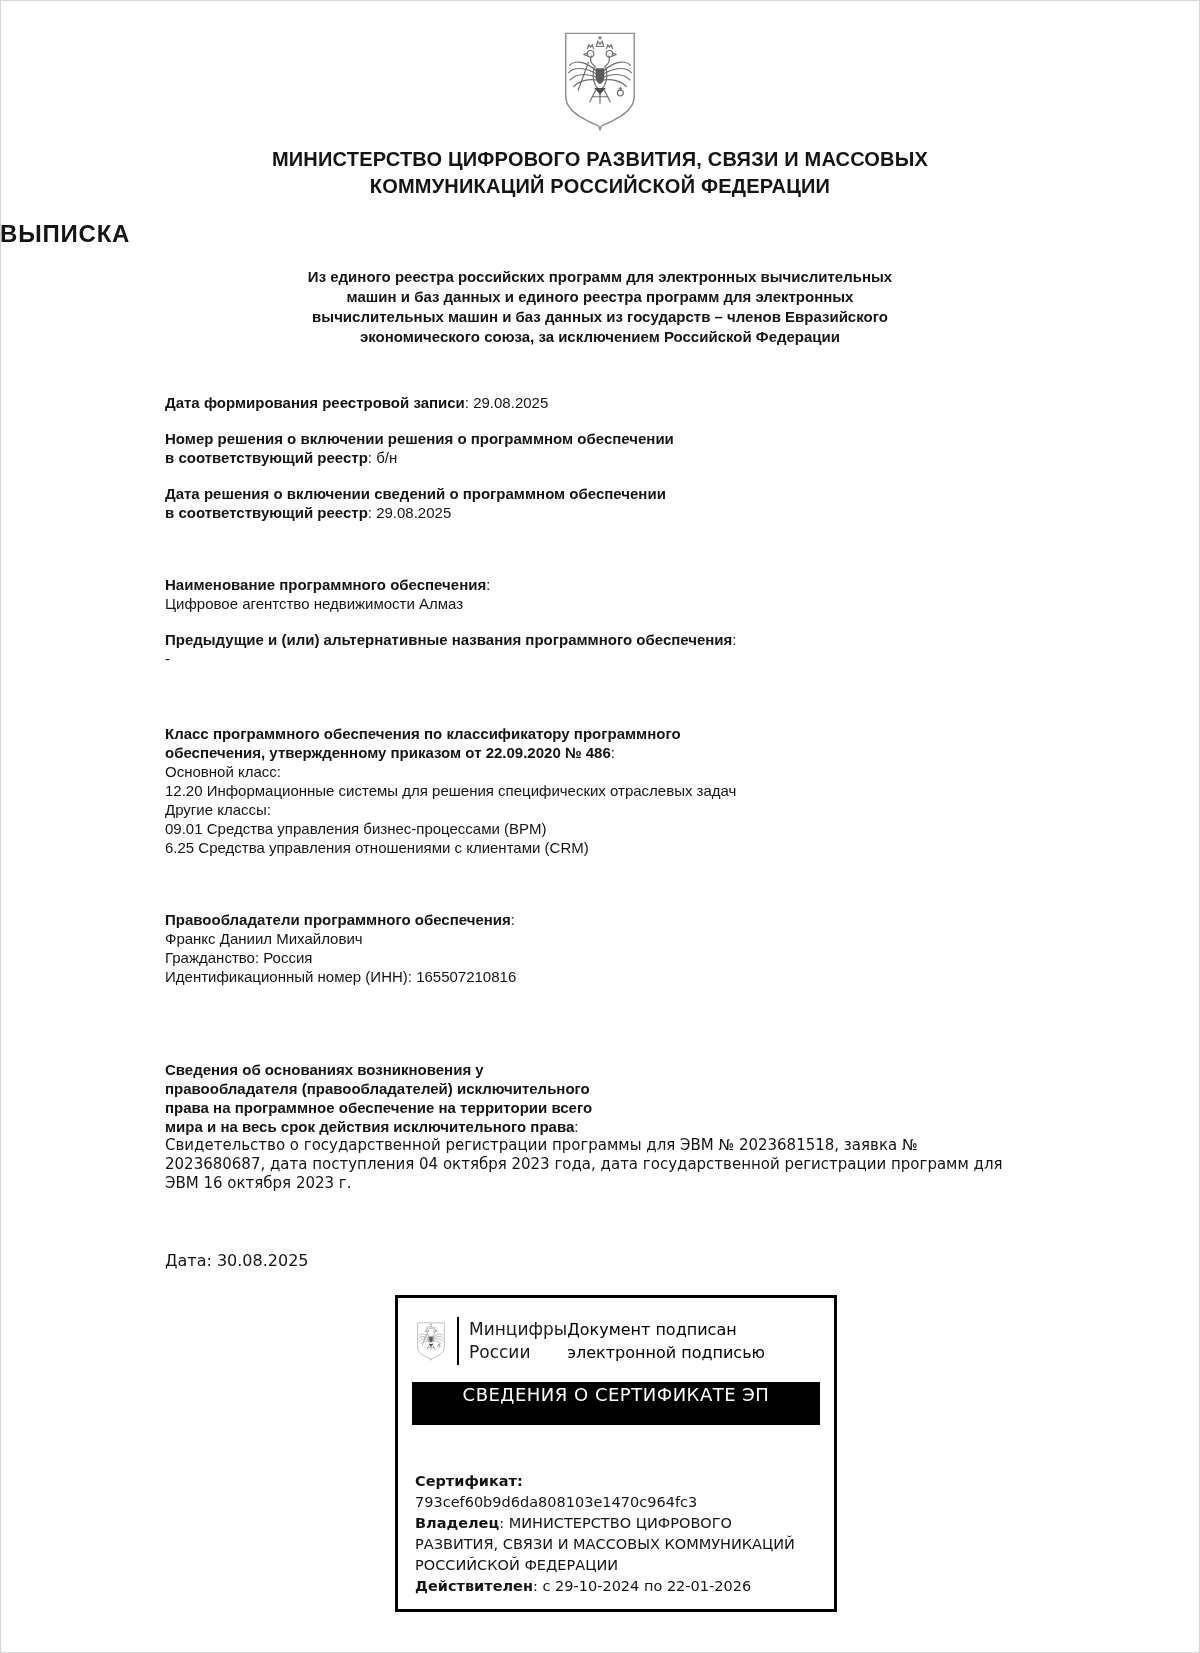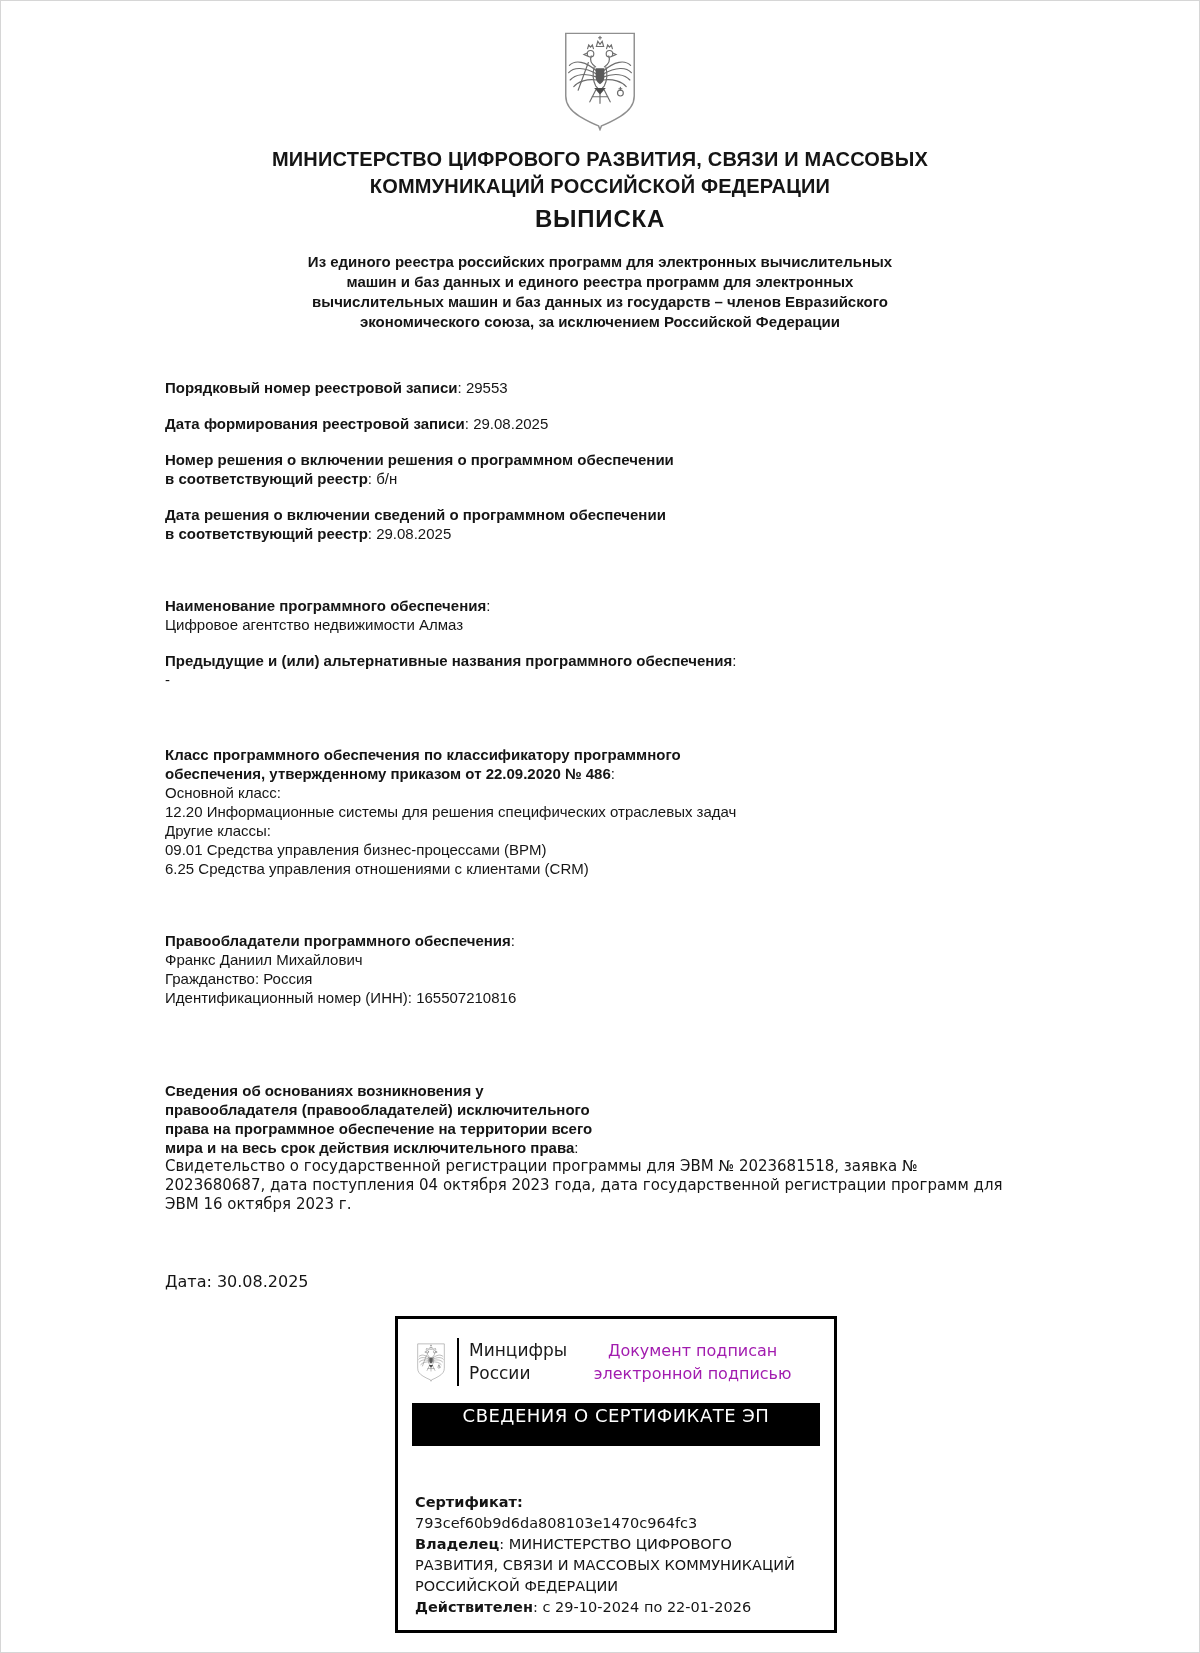--- a/index.html
+++ b/index.html
@@ -11,21 +11,21 @@
     font-family:"Liberation Sans",sans-serif;
     overflow:hidden;
     outline:1px solid #d6d6d6;outline-offset:-1px;
   }
   .emblem-top{display:block;margin:29px auto 0;}
   .ministry-title{
     margin-top:15px;text-align:center;
     font-weight:bold;font-size:20px;line-height:27px;letter-spacing:.2px;
   }
   .doc-type{
-    margin-top:5px;text-align:center;
+    margin-top:20px;text-align:left;
     font-weight:bold;font-size:24px;line-height:28px;letter-spacing:.8px;
   }
   .subtitle{
     margin-top:19px;text-align:center;
     font-weight:bold;font-size:15px;line-height:20px;
   }
   .body-block{
     margin:46px 110px 0 165px;
     font-size:15px;line-height:19px;
   }
@@ -50,21 +50,21 @@
   }
   .sig-top{
     display:flex;align-items:center;
     padding:19px 16px 0 16px;
   }
   .sig-divider{width:2px;height:48px;background:#000;margin-left:9px;flex:none;}
   .sig-org{
     margin-left:10px;font-size:17px;line-height:23px;color:#1a1a1a;flex:none;
   }
   .sig-signed{
-    flex:1;text-align:center;font-size:16px;line-height:23px;color:#a21caf;
+    flex:1;font-size:16px;line-height:23px;color:#000000;
   }
   .sig-banner{
     margin:17px 14px 0 14px;
     background:#000;color:#fff;
     text-align:center;
     font-size:18px;line-height:20px;
     padding:3px 0 20px 0;
     letter-spacing:.5px;
   }
   .sig-cert{
@@ -123,21 +123,20 @@
 
   <div class="subtitle">
     <div>Из единого реестра российских программ для электронных вычислительных</div>
     <div>машин и баз данных и единого реестра программ для электронных</div>
     <div>вычислительных машин и баз данных из государств – членов Евразийского</div>
     <div>экономического союза, за исключением Российской Федерации</div>
   </div>
 
   <div class="body-block">
 
-    <div class="line"><span class="b">Порядковый номер реестровой записи</span><span>: 29553</span></div>
 
     <div class="line gap-s"><span class="b">Дата формирования реестровой записи</span><span>: 29.08.2025</span></div>
 
     <div class="gap-s">
       <div class="line b">Номер решения о включении решения о программном обеспечении</div>
       <div class="line"><span class="b">в соответствующий реестр</span><span>: б/н</span></div>
     </div>
 
     <div class="gap-s">
       <div class="line b">Дата решения о включении сведений о программном обеспечении</div>

